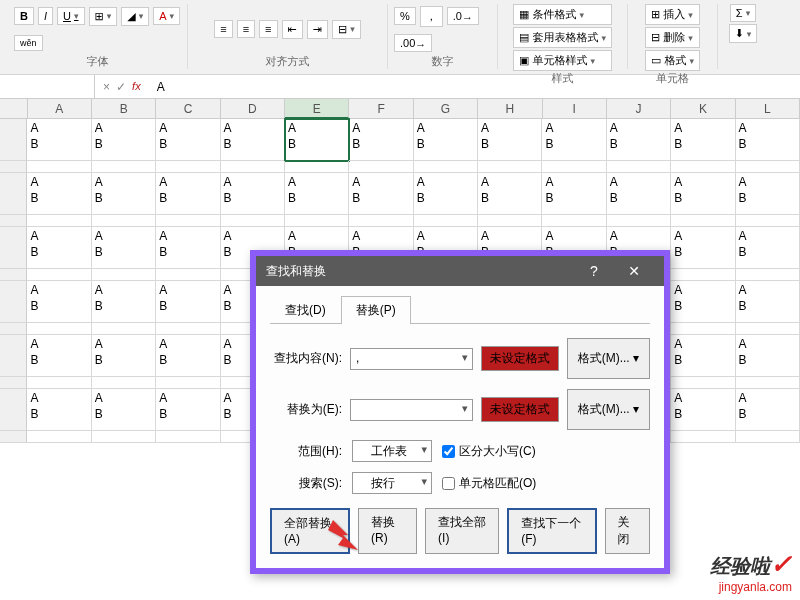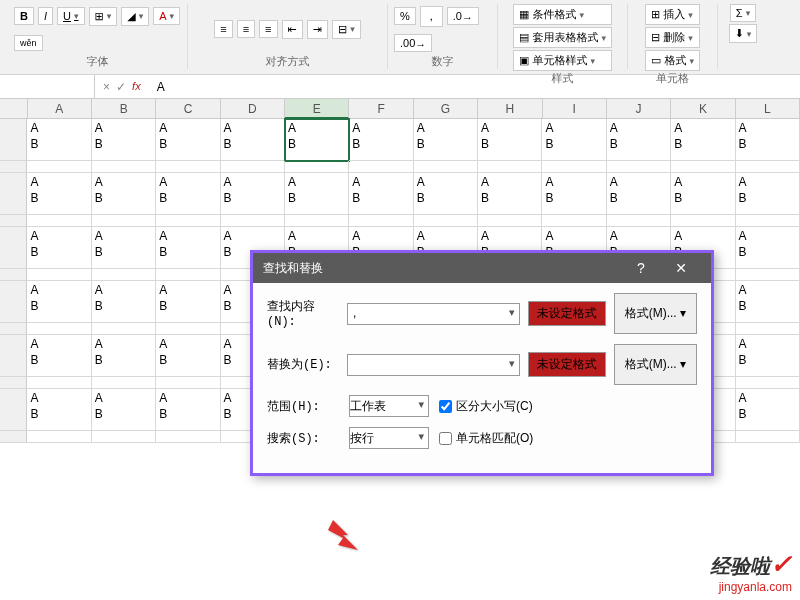--- a/index.html
+++ b/index.html
@@ -28,38 +28,38 @@
 .corner { width: 30px; background: #f0f0f0; border-right: 1px solid #ccc; border-bottom: 1px solid #ccc; }
 .col-hdr { width: 70px; background: #f0f0f0; border-right: 1px solid #ccc; border-bottom: 1px solid #ccc; font-size: 12px; text-align: center; line-height: 20px; color:#555;}
 .col-hdr.selected { background: #d8e8d8; border-bottom: 2px solid #217346; }
 .rows { }
 .row { display: flex; height: 20px; }
 .row-hdr { width: 30px; background: #f0f0f0; border-right: 1px solid #ccc; border-bottom: 1px solid #d8d8d8; font-size: 11px; text-align: center; line-height: 20px; color:#555;}
 .cell { width: 70px; border-right: 1px solid #d8d8d8; border-bottom: 1px solid #d8d8d8; font-size: 12px; padding: 2px 3px; line-height: 1.3; }
 .cell.selected { outline: 2px solid #217346; outline-offset: -1px; background:#fff;}
 
 
-.dialog { position: absolute; top: 250px; left: 250px; width: 464px; background: #fdfdfd; border: 3px solid #8b5cf6; box-shadow: 3px 3px 10px rgba(0,0,0,0.3); font-size: 12px; }
+.dialog { position: absolute; top: 250px; left: 250px; width: 420px; background: #fdfdfd; border: 6px solid #8b5cf6; box-shadow: 3px 3px 10px rgba(0,0,0,0.3); font-size: 12px; }
 .dlg-title { background: #5a5a5a; color: #fff; height: 30px; display: flex; align-items: center; padding: 0 10px; }
 .dlg-title-text { flex: 1; }
 .dlg-close, .dlg-help { width: 40px; text-align: center; font-size: 14px; cursor:pointer;}
 .dlg-body { padding: 10px 14px 14px; }
 .tabs { display: flex; border-bottom: 1px solid #bbb; margin-bottom: 14px; }
 .tab { padding: 5px 14px; border: 1px solid transparent; border-bottom: none; margin-bottom: -1px; cursor:pointer;}
 .tab.active { border-color: #bbb; background: #fdfdfd; }
 .form-row { display: flex; align-items: center; margin-bottom: 10px; gap: 8px; }
-.form-label { width: 72px; text-align: left; font-family: Liberation Mono, monospace; }
+.form-label { width: 72px; text-align: right; }
 .combo { flex: 1; height: 22px; border: 1px solid #999; position: relative; background:#fff;}
 .combo:after { content: "▾"; position: absolute; right: 4px; top: 2px; color: #555; font-size: 11px; }
 .no-fmt { border: 1px solid #999; padding: 3px 8px; background: #b91c1c; }
 .fmt-btn { border: 1px solid #999; padding: 11px 10px; background: #efefef; }
 .check-row { display: flex; align-items: center; gap: 10px; }
 .chk { display:flex; align-items:center; gap:4px;}
 .chk input { width:13px; height:13px;}
-.sel { width: 80px; height: 22px; border: 1px solid #999; background:#fff; position:relative; padding:2px 0;font-family:Liberation Serif, serif;}
+.sel { width: 80px; height: 22px; border: 1px solid #999; background:#fff; position:relative; padding:2px 18px;font-family:Liberation Serif, serif;}
 .sel:after{ content:"▾"; position:absolute; right:4px; top:2px; font-size:11px; color:#555;}
 .btn-row { display: flex; gap: 8px; margin-top: 14px; justify-content: flex-start; }
 .btn-row .dbtn { border: 1px solid #999; padding: 5px 12px; background: #efefef; }
 .dbtn.primary { border: 2px solid #2b579a; }
 .options-btn { float: right; border:1px solid #999; padding:3px 8px; background:#efefef;}
 
 
 .arrow { position: absolute; top: 520px; left: 328px; pointer-events:none;}
 .arrow svg { filter: drop-shadow(1px 1px 1px rgba(0,0,0,0.3)); }
 
@@ -370,20 +370,24 @@
     </div>
 </div>
 
 <div class="dialog">
   <div class="dlg-title">
     <span class="dlg-title-text">查找和替换</span>
     <span class="dlg-help">?</span>
     <span class="dlg-close">✕</span>
   </div>
   <div class="dlg-body">
+    <div class="tabs">
+      <div class="tab">查找(D)</div>
+      <div class="tab active">替换(P)</div>
+    </div>
     <div class="form-row">
       <span class="form-label">查找内容(N):</span>
       <div class="combo" style="padding:2px 5px"><span>,</span></div>
       <span class="no-fmt">未设定格式</span>
       <span class="fmt-btn"><span>格式(M)...</span> ▾</span>
     </div>
     <div class="form-row">
       <span class="form-label">替换为(E):</span>
       <div class="combo"><span></span></div>
       <span class="no-fmt">未设定格式</span>
@@ -398,20 +402,27 @@
         </label>
     </div>
     <div class="check-row form-row">
       <span class="form-label">搜索(S):</span>
       <div class="sel">按行</div>
       <label class="chk">
           <input type="checkbox" style="">
           <span>单元格匹配(O)</span>
         </label>
     </div>
+    <div class="btn-row">
+      <span class="dbtn primary">全部替换(A)</span>
+      <span class="dbtn">替换(R)</span>
+      <span class="dbtn">查找全部(I)</span>
+      <span class="dbtn primary">查找下一个(F)</span>
+      <span class="dbtn">关闭</span>
+    </div>
   </div>
 </div>
 
 <div class="arrow">
   <svg width="40" height="35">
       <polygon points="5,0 20,15 15,15 30,30 10,25 15,18 0,10" fill="#e03030"></polygon>
     </svg>
 </div>
 
 <div class="watermark">

